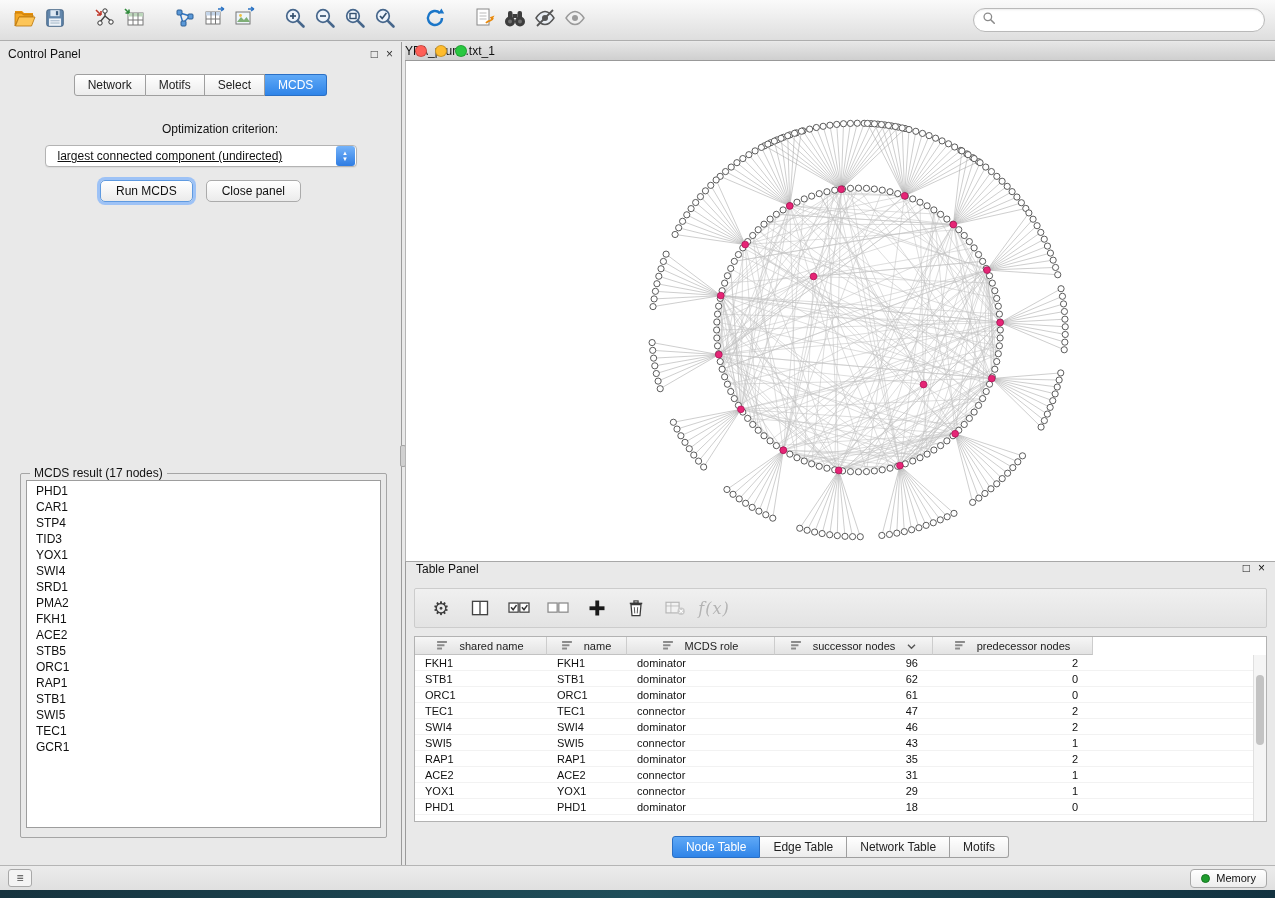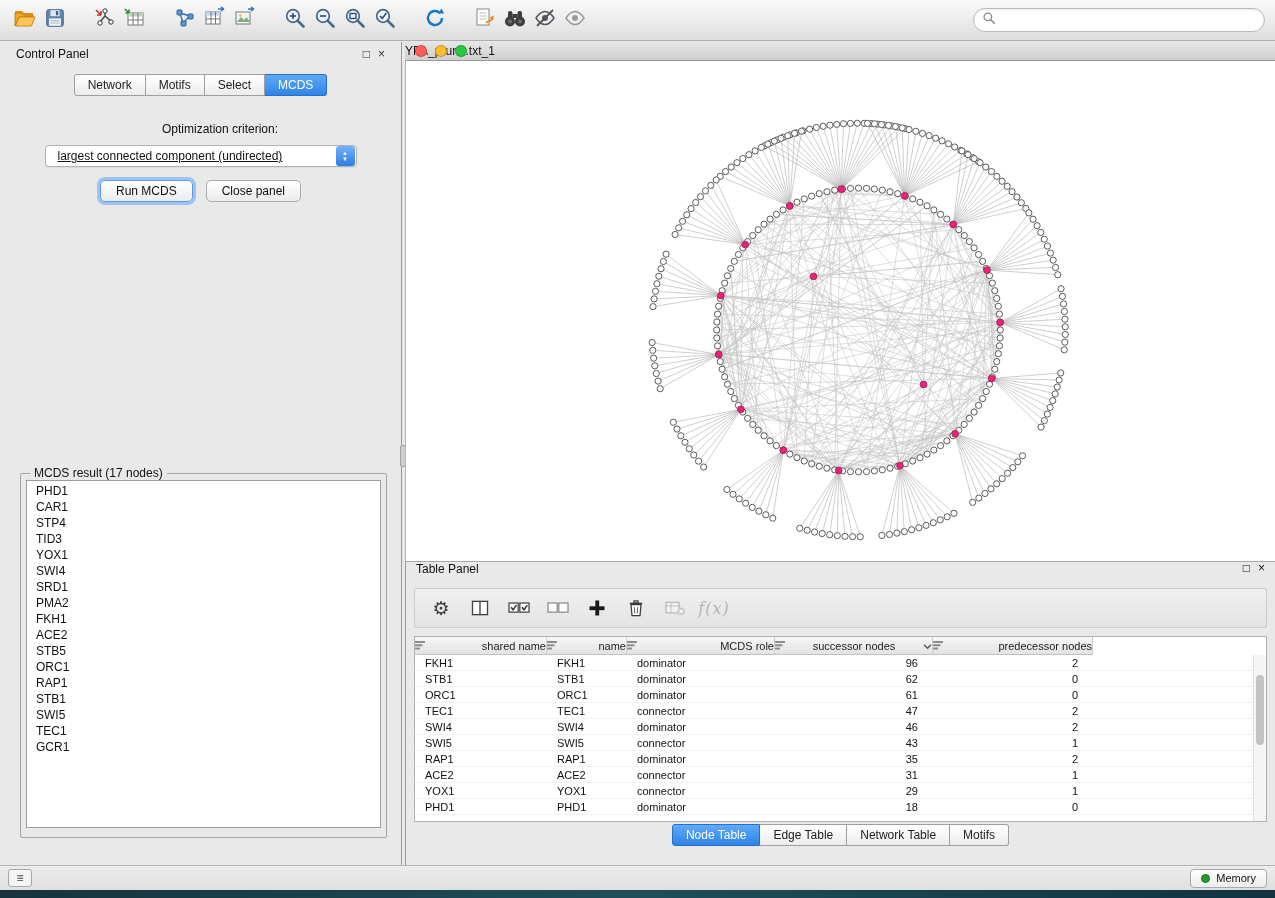--- a/index.html
+++ b/index.html
@@ -9,21 +9,21 @@
 
   
   .toolbar { position:absolute; left:0; top:0; right:0; height:41px; background:linear-gradient(#fafafa,#dedede); border-bottom:1px solid #aeaeae; display:flex; align-items:center; padding:0 10px; }
   .tb-btn { width:30px; height:30px; display:flex; align-items:center; justify-content:center; border-radius:4px; flex:0 0 auto; }
   .tb-gap { width:20px; flex:0 0 auto; }
   .search-box { margin-left:auto; width:292px; height:24px; background:#fff; border:1px solid #b9b9b9; border-radius:12px; display:flex; align-items:center; padding:0 8px; box-shadow:inset 0 1px 2px rgba(0,0,0,.08); }
   .search-box input { border:none; outline:none; flex:1; font-size:12px; font-family:"Liberation Sans",sans-serif; background:transparent; margin-left:4px; }
 
   
   .control-panel { position:absolute; left:0; top:42px; width:402px; height:824px; background:#e9e9e9; border-right:1px solid #9b9b9b; }
-  .panel-header { height:24px; display:flex; align-items:center; padding:0 16px; font-size:12px; }
+  .panel-header { height:24px; display:flex; align-items:center; padding:0 8px; font-size:12px; }
   .panel-header .ph-icons { margin-left:auto; display:flex; gap:8px; color:#333; }
   .ph-icon { font-size:12px; line-height:12px; cursor:default; }
   .cp-tabs { display:flex; justify-content:center; margin-top:8px; }
   .cp-tab { padding:3px 13px; font-size:12px; background:linear-gradient(#ffffff,#ececec); border:1px solid #9f9f9f; border-left-width:0; color:#222; }
   .cp-tab:first-child { border-left-width:1px; border-radius:3px 0 0 3px; }
   .cp-tab:last-child { border-radius:0 3px 3px 0; }
   .cp-tab.active { background:linear-gradient(#5fa9f7,#2f84e8); color:#fff; border-color:#2a6fc4; }
   .opt-label { text-align:center; font-size:12px; margin-top:26px;padding-left:39px; }
   .dropdown { width:312px; height:22px; margin:9px auto 0; background:#fff; border:1px solid #b3b3b3; border-radius:4px; display:flex; align-items:center; font-size:12px; box-shadow:0 1px 1px rgba(0,0,0,.06); }
   .dropdown .val { flex:1; padding-left:12px; white-space:nowrap; overflow:hidden;text-decoration:underline; }
@@ -47,28 +47,28 @@
 
   
   .table-panel { position:absolute; left:405px; top:561px; width:870px; height:305px; background:#e9e9e9; border-top:1px solid #a8a8a8; border-left:1px solid #9b9b9b; }
   .tp-header { height:26px; display:flex; padding:0 10px; font-size:12px; }
   .tp-toolbar { margin:0 8px; height:40px; background:linear-gradient(#f0f0f0,#e3e3e3); border:1px solid #cccccc; border-radius:2px; display:flex; align-items:center; gap:15px; padding:0 14px; }
   .tpi { display:flex; align-items:center; justify-content:center; width:24px; height:24px; }
   .tp-gear { font-size:19px; color:#3c3c3c; font-family:"DejaVu Sans",sans-serif; }
   .fx { font-family:"DejaVu Serif",serif; font-style:italic; font-size:16px; color:#b3b3b3; letter-spacing:1px; }
   .table-wrap { margin:8px 8px 0; height:186px; background:#fff; border:1px solid #b2b2b2; position:relative; overflow:hidden; }
   .thead { display:flex; height:18px; font-size:11px; }
-  .th { display:flex; align-items:center; justify-content:space-between; gap:12px; background:linear-gradient(#f6f6f6,#e3e3e3); border-right:1px solid #cdcdcd; border-bottom:1px solid #c2c2c2; color:#222; }
+  .th { display:flex; align-items:center; justify-content:center; gap:12px; background:linear-gradient(#f6f6f6,#e3e3e3); border-right:1px solid #cdcdcd; border-bottom:1px solid #c2c2c2; color:#222; }
   .tbody .trow { display:flex; height:16px; font-size:11px; border-bottom:1px solid #f2f2f2; align-items:center; }
   .tcell { padding:0 10px; overflow:hidden; white-space:nowrap; }
   .c0 { width:132px; } .c1 { width:80px; } .c2 { width:148px; } .c3 { width:158px; } .c4 { width:160px; }
   .tcell.c3, .tcell.c4 { text-align:right; padding-right:15px; }
   .vscroll { position:absolute; right:0; top:18px; bottom:0; width:13px; background:#f5f5f5; border-left:1px solid #e0e0e0; }
   .vthumb { position:absolute; left:2px; right:2px; top:12%; height:42%; background:#c3c3c3; border-radius:6px; }
-  .tp-tabs { position:absolute; left:0; right:0; bottom:20px; display:flex; justify-content:center; }
+  .tp-tabs { position:absolute; left:0; right:0; bottom:8px; display:flex; justify-content:center; }
   .tp-tab { padding:3px 13px; font-size:12px; background:linear-gradient(#ffffff,#ececec); border:1px solid #9f9f9f; border-left-width:0; color:#222; }
   .tp-tab:first-child { border-left-width:1px; border-radius:3px 0 0 3px; }
   .tp-tab:last-child { border-radius:0 3px 3px 0; }
   .tp-tab.active { background:linear-gradient(#5fa9f7,#2f84e8); color:#fff; border-color:#2a6fc4; }
 
   
   .status-bar { position:absolute; left:0; right:0; bottom:0; height:25px; background:linear-gradient(#ececec,#e0e0e0); border-top:1px solid #b5b5b5; display:flex; align-items:center; padding:0 8px; }
   .hamburger-btn { width:24px; height:18px; border:1px solid #a8a8a8; border-radius:3px; background:#f4f4f4; display:flex; align-items:center; justify-content:center; font-size:12px; color:#444; }
   .memory-btn { margin-left:auto; height:19px; border:1px solid #a8a8a8; border-radius:4px; background:linear-gradient(#ffffff,#ededed); display:flex; align-items:center; gap:6px; padding:0 10px; font-size:11px; }
   .memory-dot { width:9px; height:9px; border-radius:50%; background:#1f9c2e; border:1px solid #147521; }

